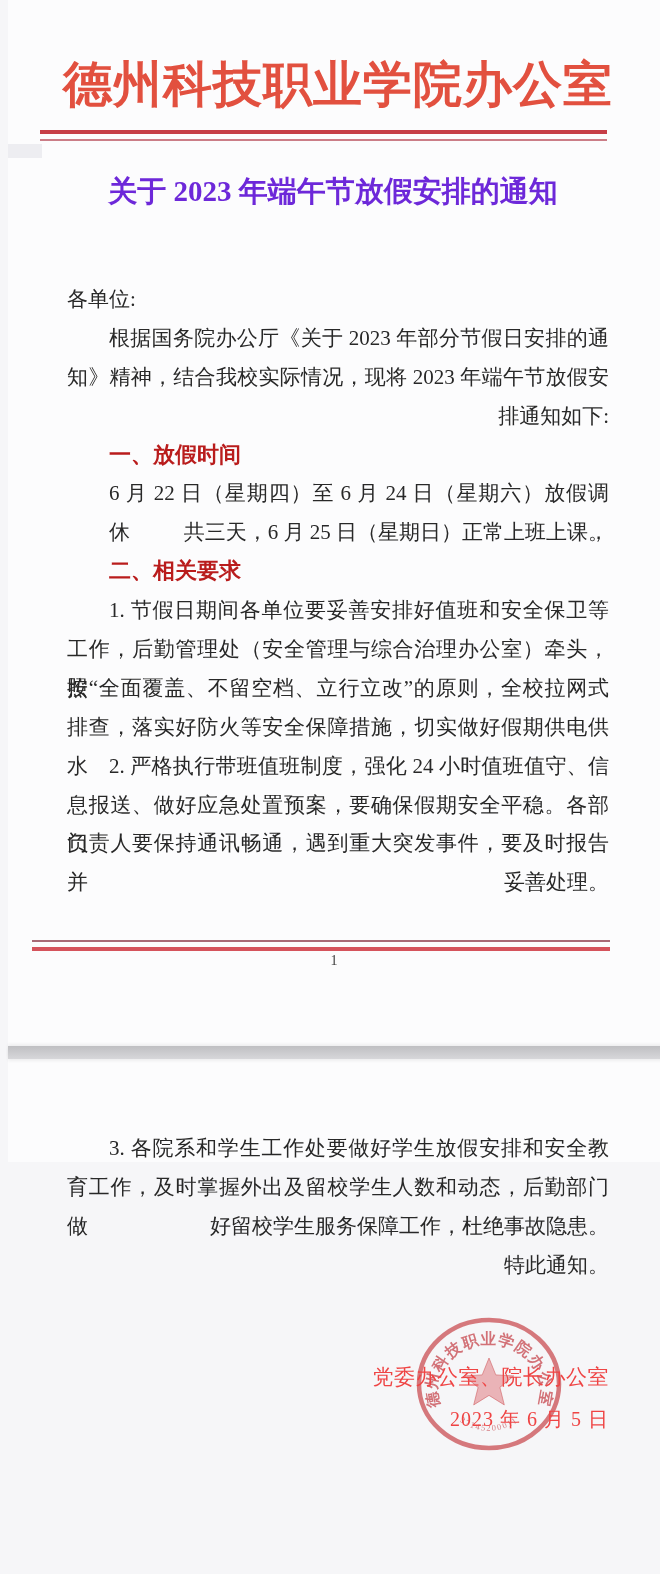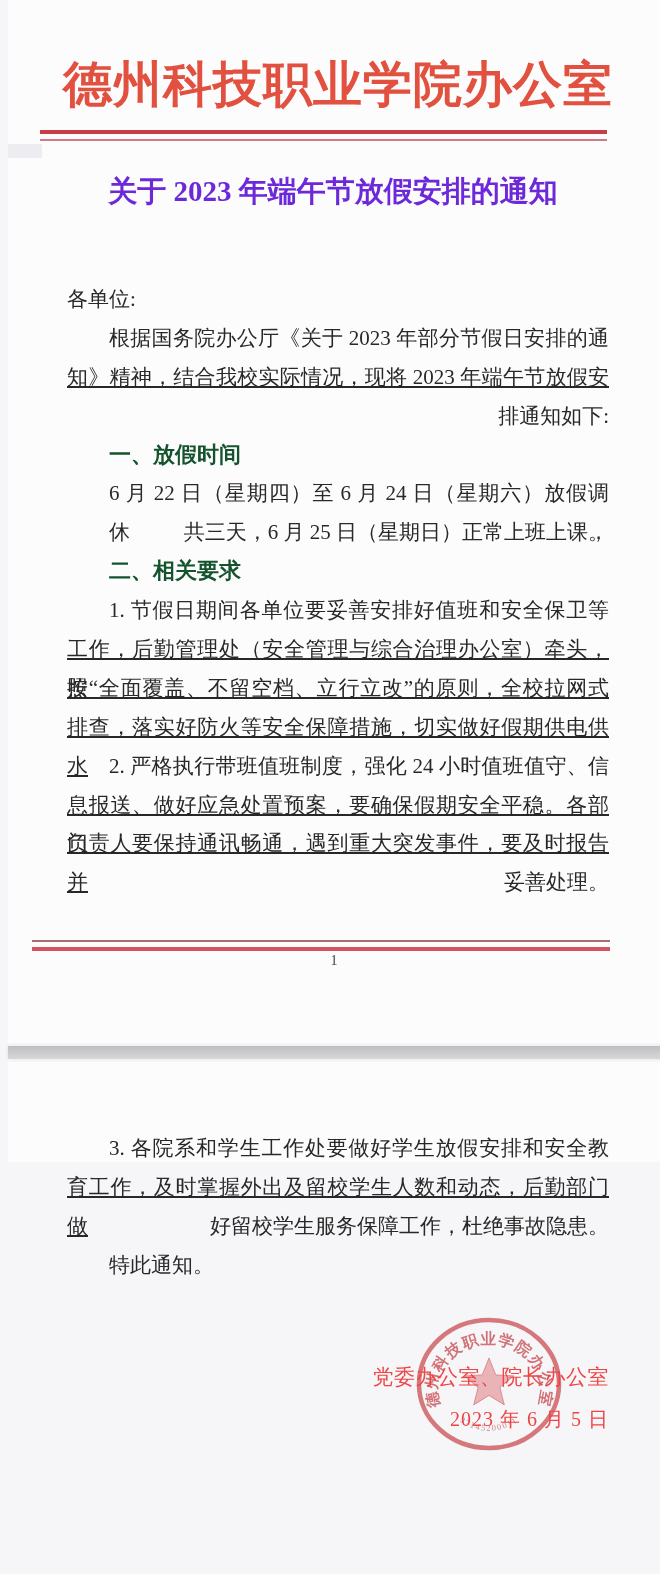--- a/index.html
+++ b/index.html
@@ -53,29 +53,29 @@
   .lines-p1 { top: 236px; margin-top: 44px; }
   .lines-p2 { top: 1129px; }
   .line {
     height: 38.9px;
     line-height: 38.9px;
     font-size: 21px;
     overflow: visible;
   }
   .style-flush       { text-align: left; }
   .style-end-flush   { text-align: right; }
-  .style-start-flush { padding-left: 42px; text-align: left; }
+  .style-start-flush { padding-left: 42px; text-align: right; }
   .style-start { padding-left: 42px; text-align: justify; text-align-last: justify; }
-  .style-mid   { text-align: justify; text-align-last: justify; text-decoration: underline; }
+  .style-mid   { text-align: justify; text-align-last: justify; }
   .style-heading {
     padding-left: 42px;
     font-weight: bold;
     font-size: 22px;
     font-family: "Liberation Sans", "DejaVu Sans", sans-serif;
-    color: #14532d;
+    color: #b91c1c;
   }
   
   .page-number {
     position: absolute;
     left: 0; top: 953px;
     width: 652px;
     text-align: center;
     font-size: 14px;
     color: #3c3c3c;
   }

